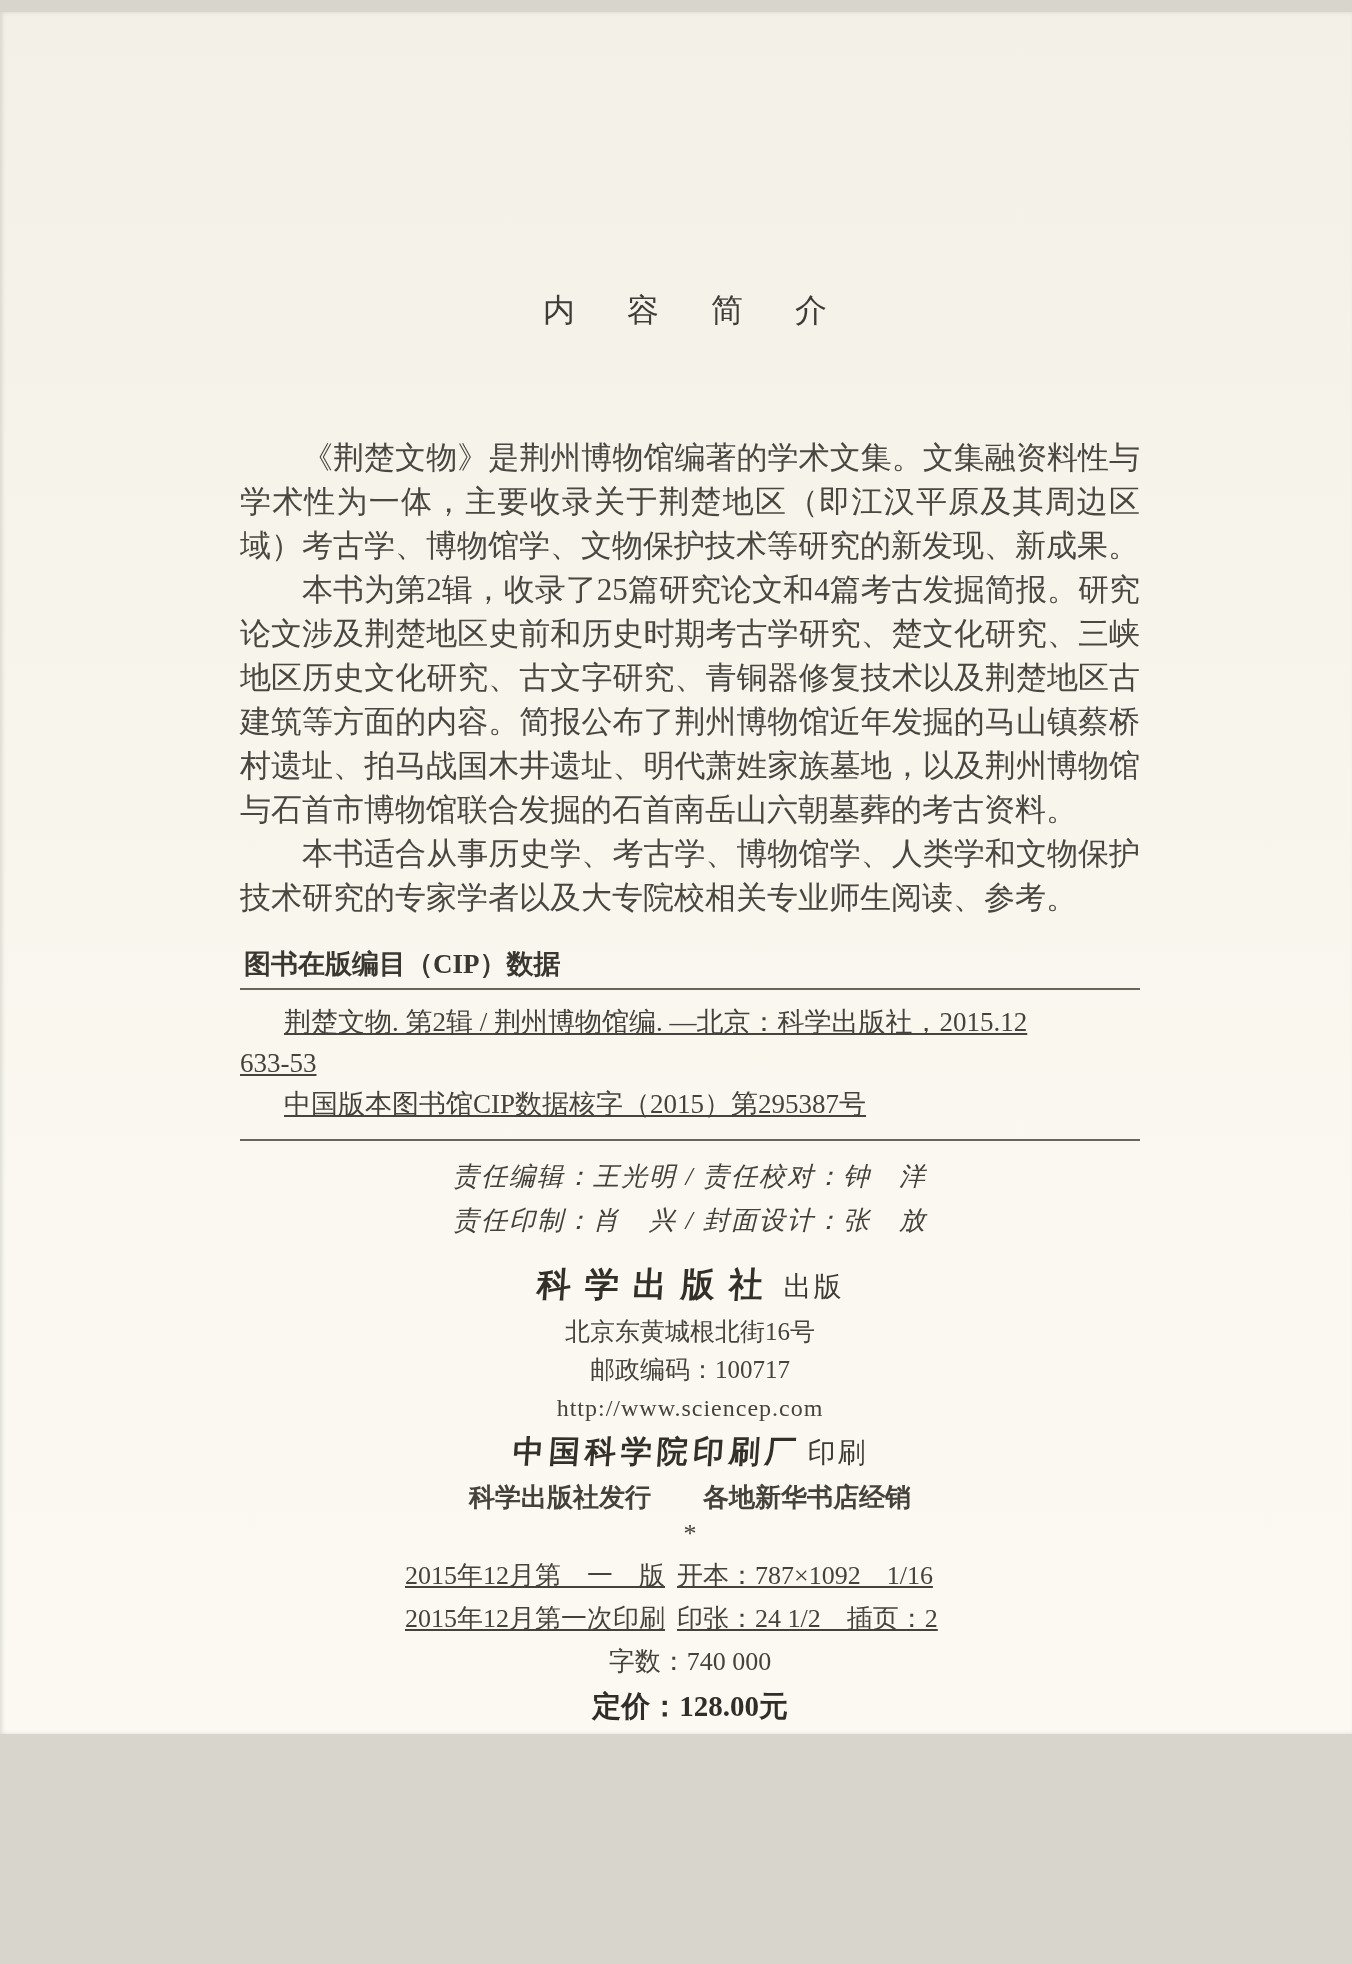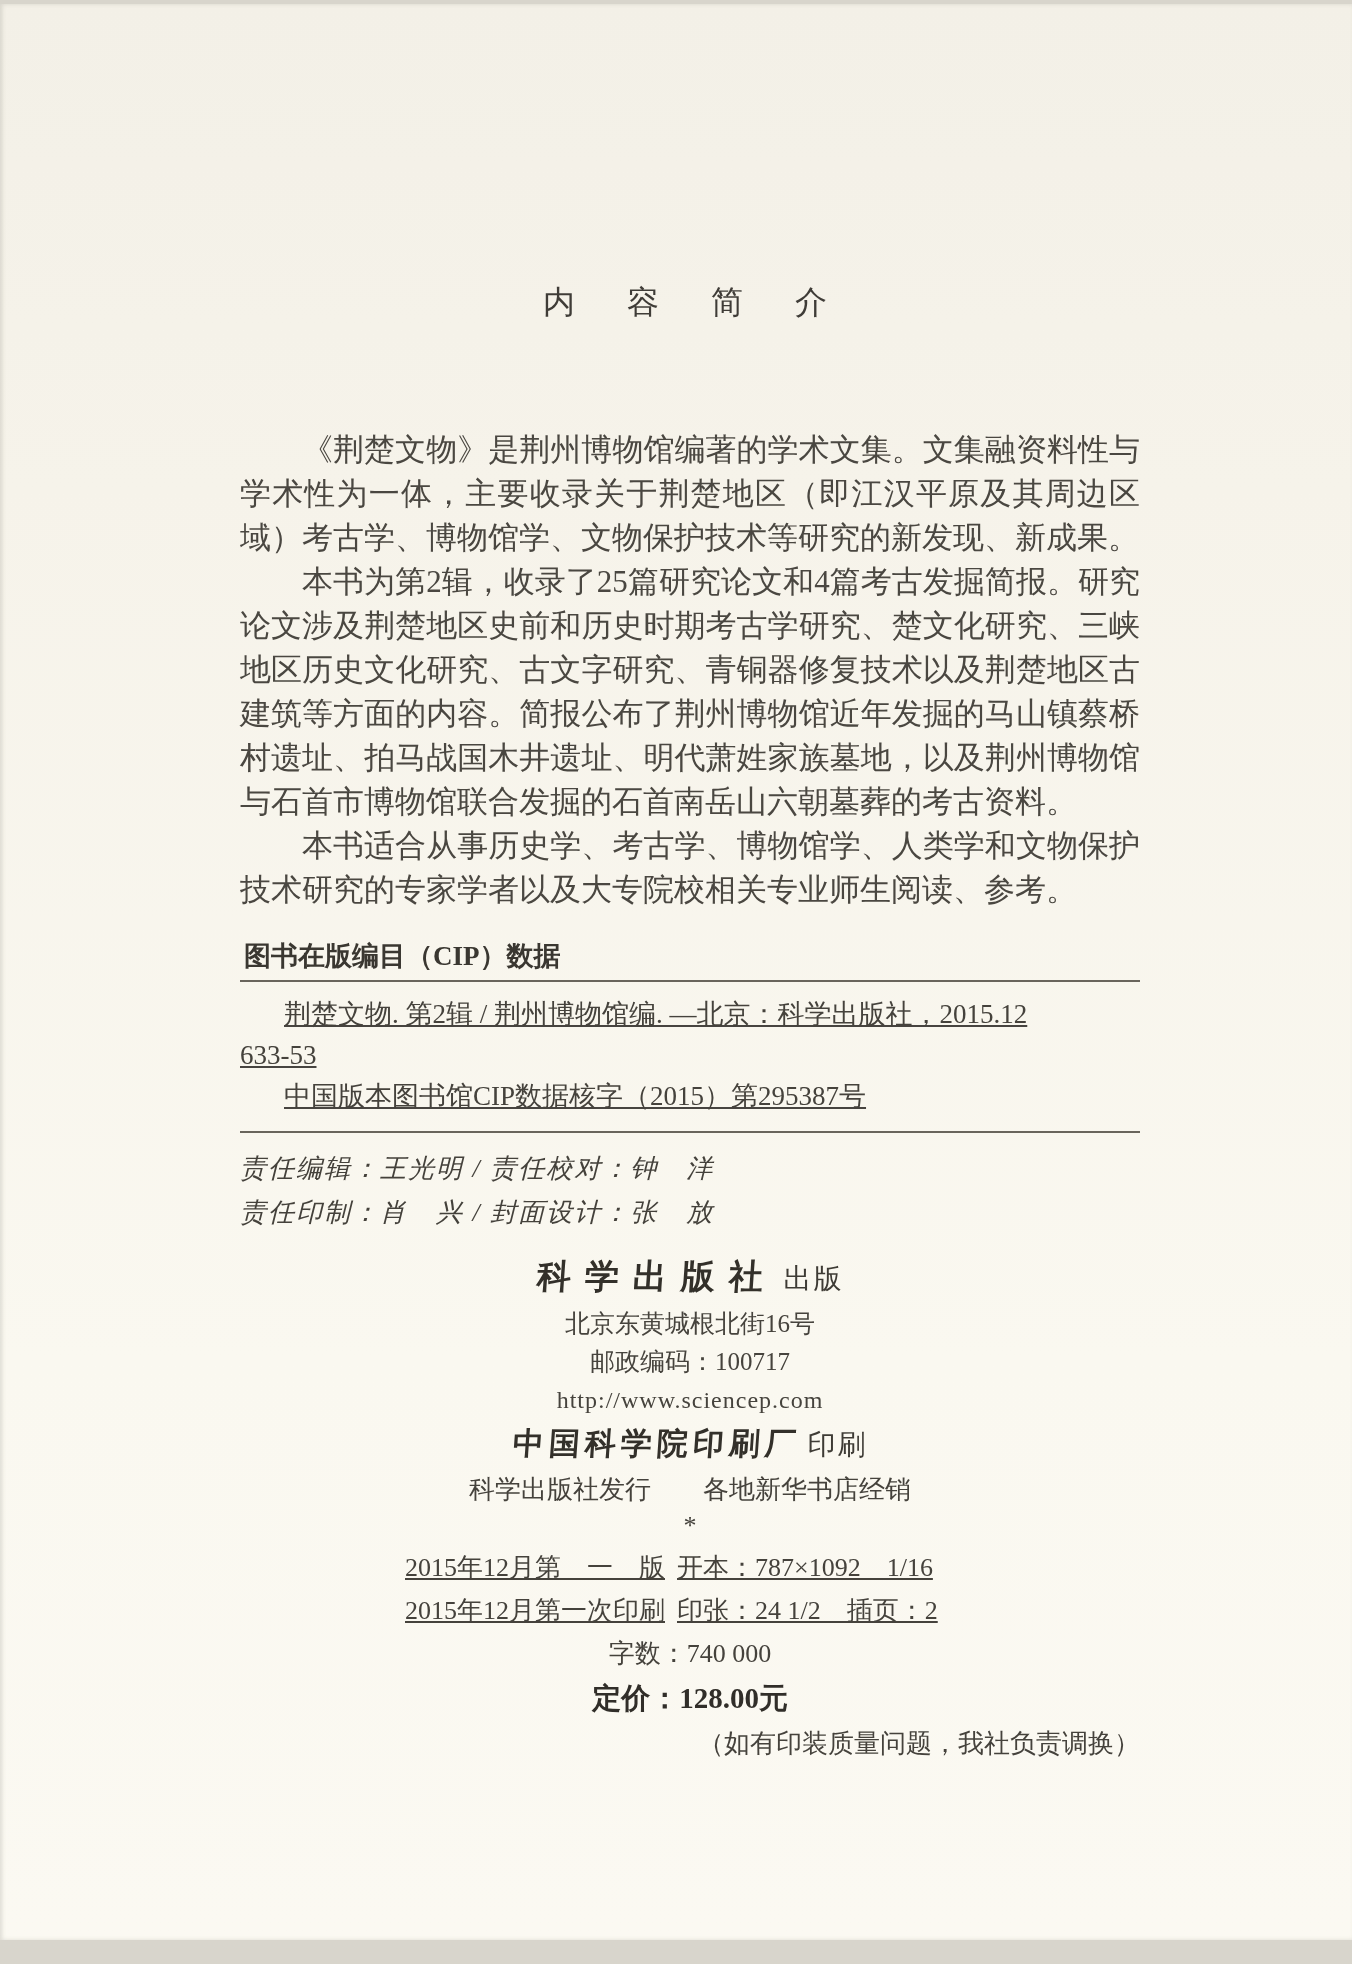--- a/index.html
+++ b/index.html
@@ -3,22 +3,22 @@
 <meta charset="utf-8">
 <style>
   html, body {
     margin: 0;
     padding: 0;
     background: #d8d5cc;
   }
   .page {
     position: relative;
     width: 1352px;
-    height: 1936px;
-    margin: 4px auto;
+    height: 1722px;
+    margin: 12px auto;
     background: linear-gradient(180deg, #f3f0e7 0%, #f6f3ea 25%, #faf8f0 70%, #fbf9f2 100%);
     font-family: "Liberation Serif", "DejaVu Serif", serif;
     color: #474440;
     overflow: hidden;
     box-shadow: inset 2px 0 4px rgba(90,88,80,0.18);
   }
   .content {
     position: absolute;
     left: 240px;
     top: 0;
@@ -69,20 +69,21 @@
   .cip-body .cip-line {
     margin: 0;
     padding-left: 44px;
     color: #45423c;
   }
   .cip-body .cip-line.no-indent {
     padding-left: 0;
   }
   .credits {
     margin-top: 14px;
+    text-align: center;
     font-style: italic;
     font-size: 26px;
     line-height: 44px;
     letter-spacing: 2px;
     color: #44413b;
   }
   .colophon {
     margin-top: 16px;
     text-align: center;
   }
@@ -119,20 +120,21 @@
     color: #46433d;
     letter-spacing: 1px;
   }
   .printer-line {
     line-height: 50px;
   }
   .dist-line {
     font-size: 26px;
     line-height: 40px;
     color: #45423c;
+    font-weight: bold;
   }
   .star-line {
     font-size: 26px;
     line-height: 32px;
     color: #45423c;
   }
   .edition {
     width: 570px;
     margin: 4px auto 0 auto;
     font-size: 26px;

